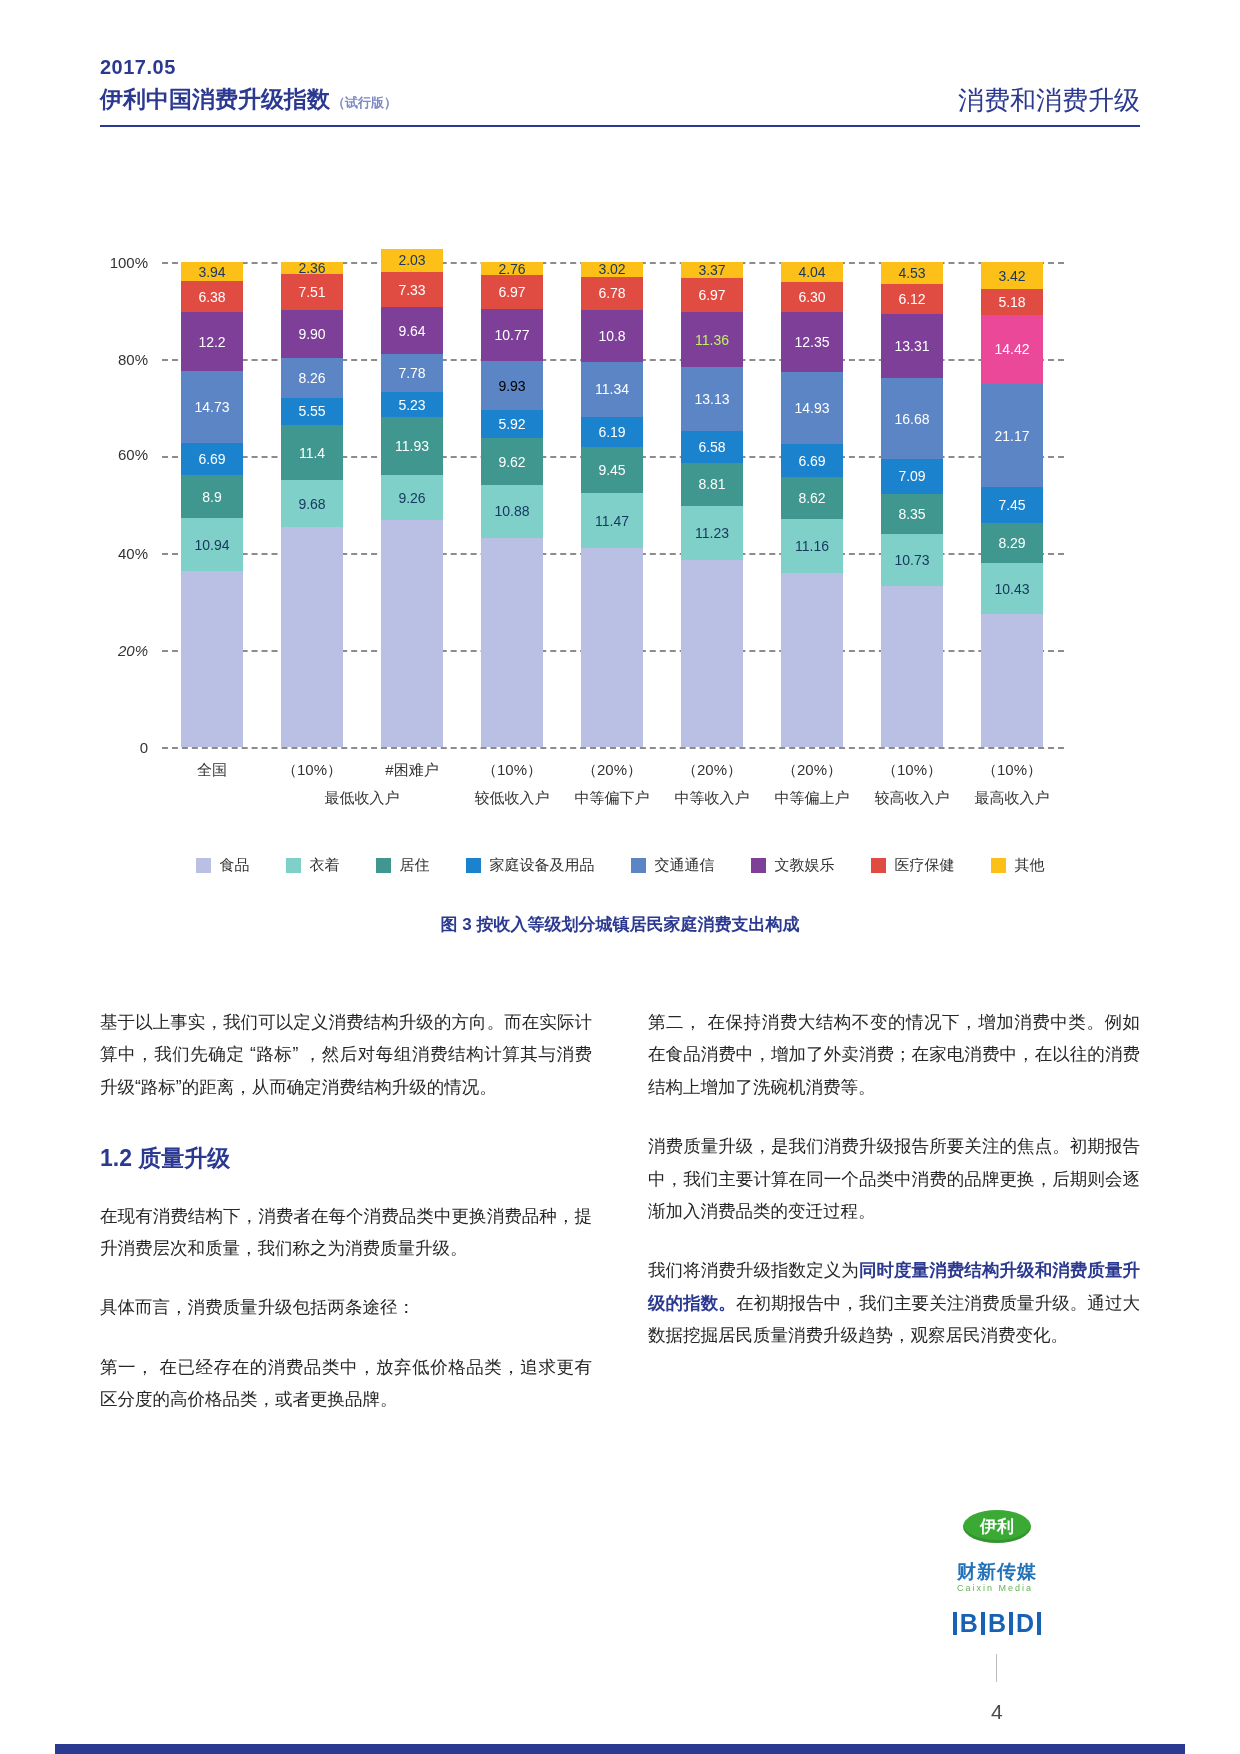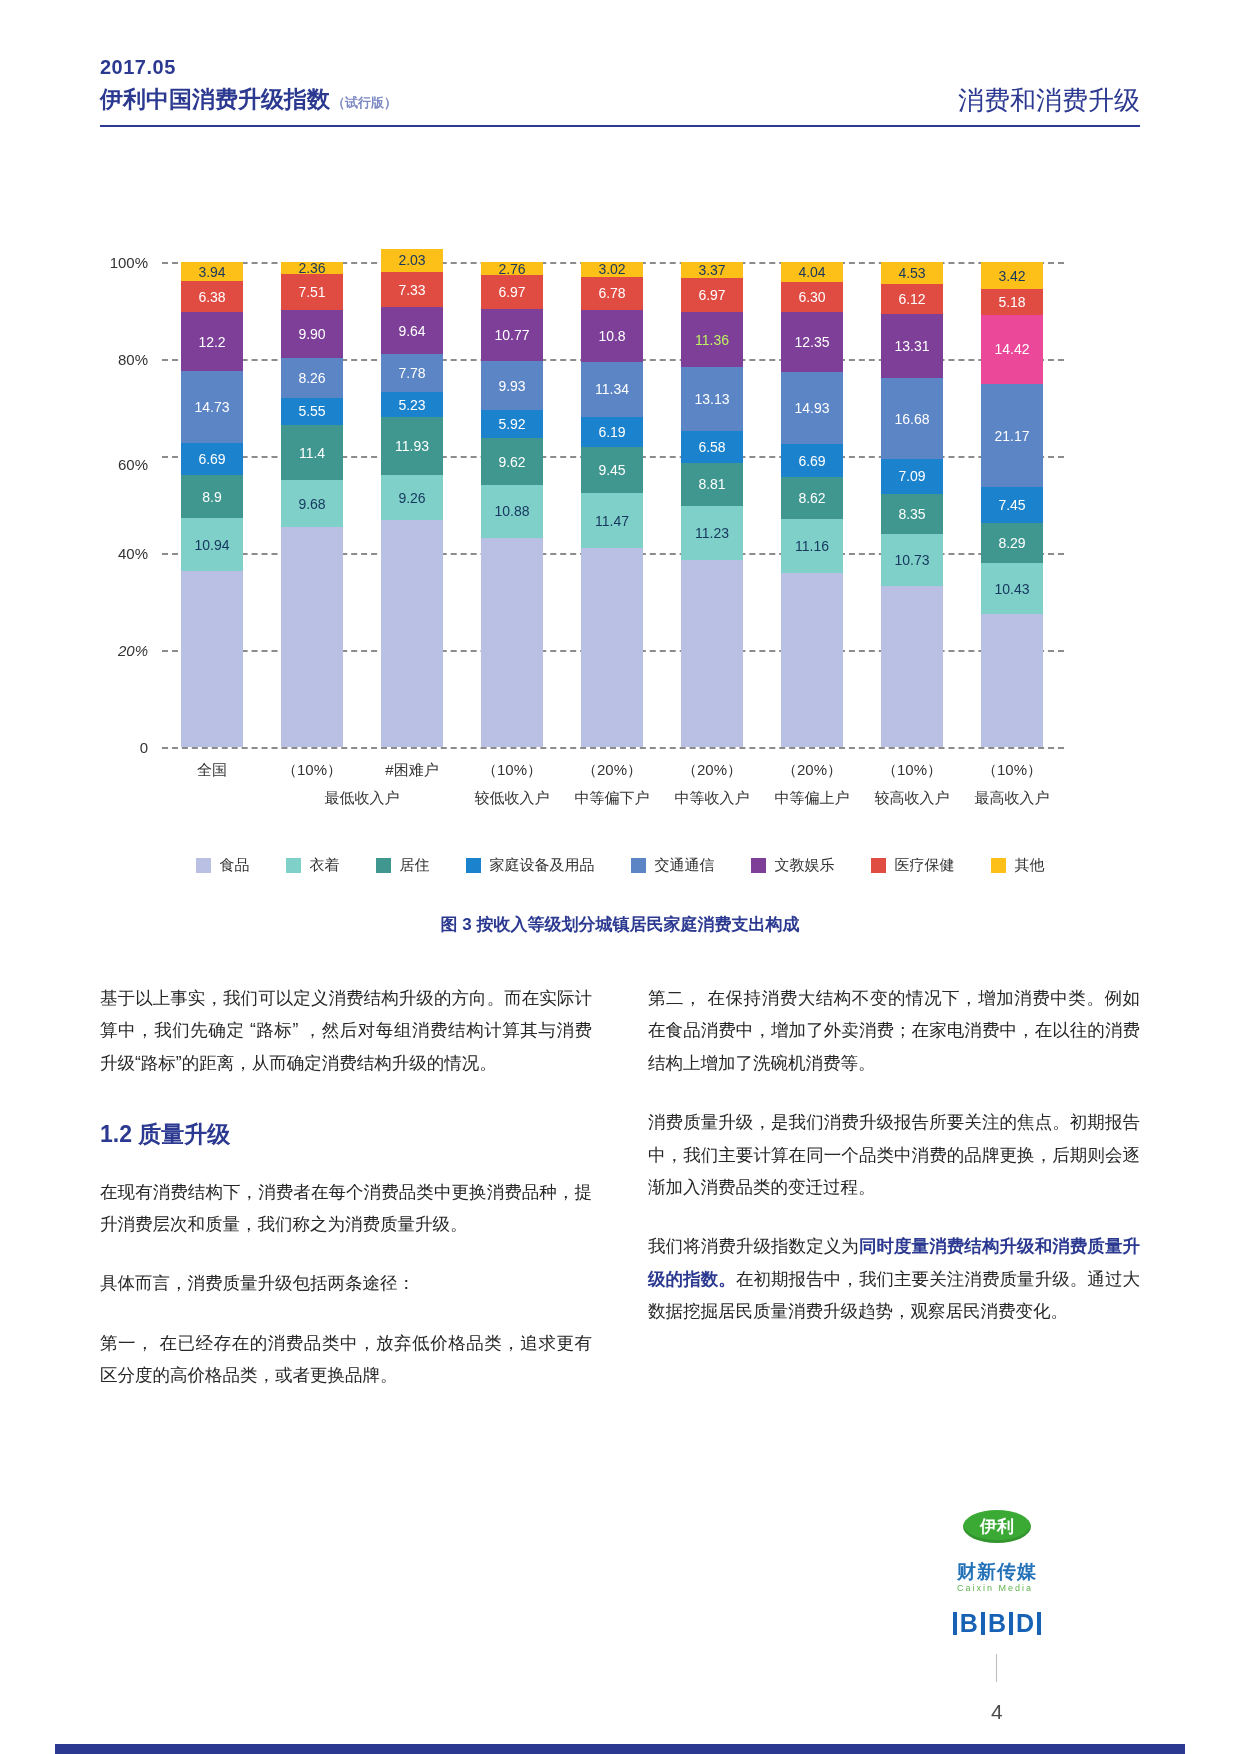--- a/index.html
+++ b/index.html
@@ -39,21 +39,21 @@
   .xrow1 { margin-top:14px; }
   .xrow2 { margin-top:9px; }
   .xcell { flex:0 0 100px; text-align:center; font-size:15px; color:#333; }
   .xcell.shift { transform:translateX(50px); }
   .legend { margin-top:48px; display:flex; justify-content:center; gap:36px; }
   .legend-item { display:flex; align-items:center; gap:9px; font-size:15px; color:#333; }
   .swatch { width:15px; height:15px; flex:0 0 15px; }
   .caption { margin-top:38px; text-align:center; color:#2b3990; font-weight:bold; font-size:17px; }
 
   
-  .columns { position:absolute; left:100px; right:100px; top:982px; display:flex; gap:56px; }
+  .columns { position:absolute; left:100px; right:100px; top:1006px; display:flex; gap:56px; }
   .col { flex:1; font-size:17.5px; line-height:1.85; text-align:justify; }
   .col p { margin:0 0 27px; }
   .section-heading { color:#2b3990; font-size:23px; font-weight:bold; margin:34px 0 20px; }
   .highlight { color:#2b3990; font-weight:bold; }
 
   
   .footer { position:absolute; right:196px; bottom:30px; display:flex; align-items:center; gap:18px;flex-direction:column; }
   .yili-logo {
     width:68px; height:33px; background:#3aaa35; border-radius:50%;
     color:#fff; display:flex; align-items:center; justify-content:center;
@@ -84,21 +84,21 @@
     <div class="hdr-chapter">消费和消费升级</div>
   </div>
 
   <div class="chart">
     <div class="plot">
         <div class="gridline" style="top: 0px;"></div>
         <div class="ytick" style="top: 0px;">100%</div>
         <div class="gridline" style="top: 97px;"></div>
         <div class="ytick" style="top: 97px;">80%</div>
         <div class="gridline" style="top: 194px;"></div>
-        <div class="ytick" style="top: 202px;">60%</div>
+        <div class="ytick" style="top: 192px;">60%</div>
         <div class="gridline" style="top: 291px;"></div>
         <div class="ytick" style="top: 291px;">40%</div>
         <div class="gridline" style="top: 388px;"></div>
         <div class="ytick" style="top: 388px; font-style: italic;">20%</div>
         <div class="gridline" style="top: 485px;"></div>
         <div class="ytick" style="top: 485px;">0</div>
         <div class="bar" style="left: 19px;">
           <div class="seg" style="height: 175.667px; background: rgb(185, 192, 228);"></div>
           <div class="seg" style="height: 53.059px; background: rgb(126, 208, 201);">
             <div class="seg-label" style="color: rgb(23, 55, 94);">10.94</div>
@@ -175,21 +175,21 @@
           <div class="seg" style="height: 52.768px; background: rgb(126, 208, 201);">
             <div class="seg-label" style="color: rgb(23, 55, 94);">10.88</div>
           </div>
           <div class="seg" style="height: 46.657px; background: rgb(63, 151, 143);">
             <div class="seg-label" style="color: rgb(255, 255, 255);">9.62</div>
           </div>
           <div class="seg" style="height: 28.712px; background: rgb(27, 131, 205);">
             <div class="seg-label" style="color: rgb(255, 255, 255);">5.92</div>
           </div>
           <div class="seg" style="height: 48.1605px; background: rgb(92, 133, 198);">
-            <div class="seg-label" style="color: #ffffff; text-align: right;">9.93</div>
+            <div class="seg-label" style="color: #000000; text-align: right;">9.93</div>
           </div>
           <div class="seg" style="height: 52.2345px; background: rgb(125, 63, 152);">
             <div class="seg-label" style="color: rgb(255, 255, 255);">10.77</div>
           </div>
           <div class="seg" style="height: 33.8045px; background: rgb(224, 75, 66);">
             <div class="seg-label" style="color: rgb(255, 255, 255);">6.97</div>
           </div>
           <div class="seg" style="height: 13.386px; background: rgb(253, 192, 24);">
             <div class="seg-label" style="color: rgb(23, 55, 94);">2.76</div>
           </div>

